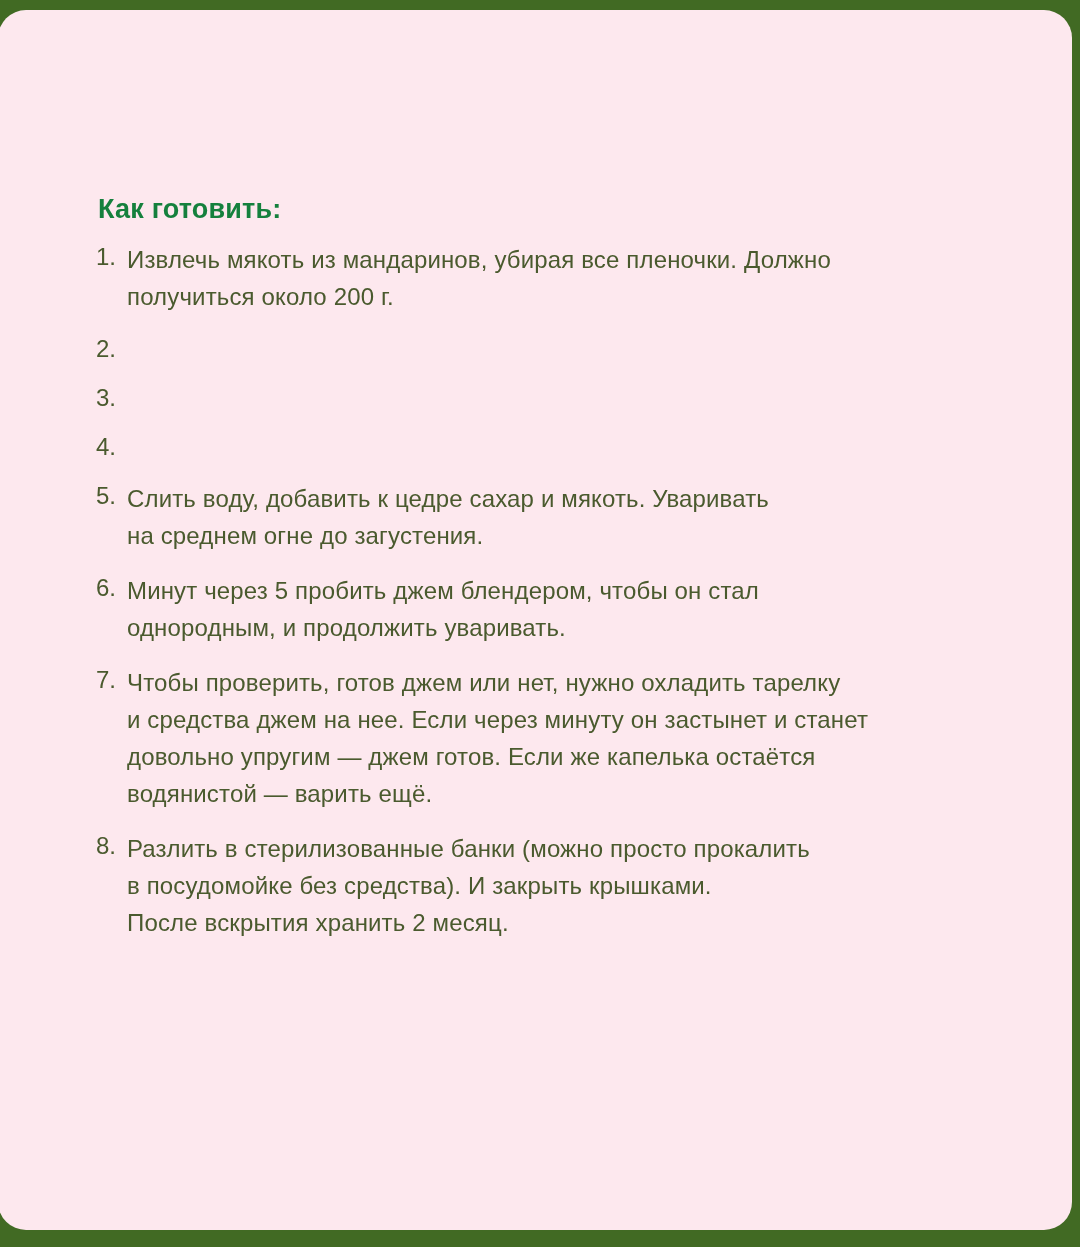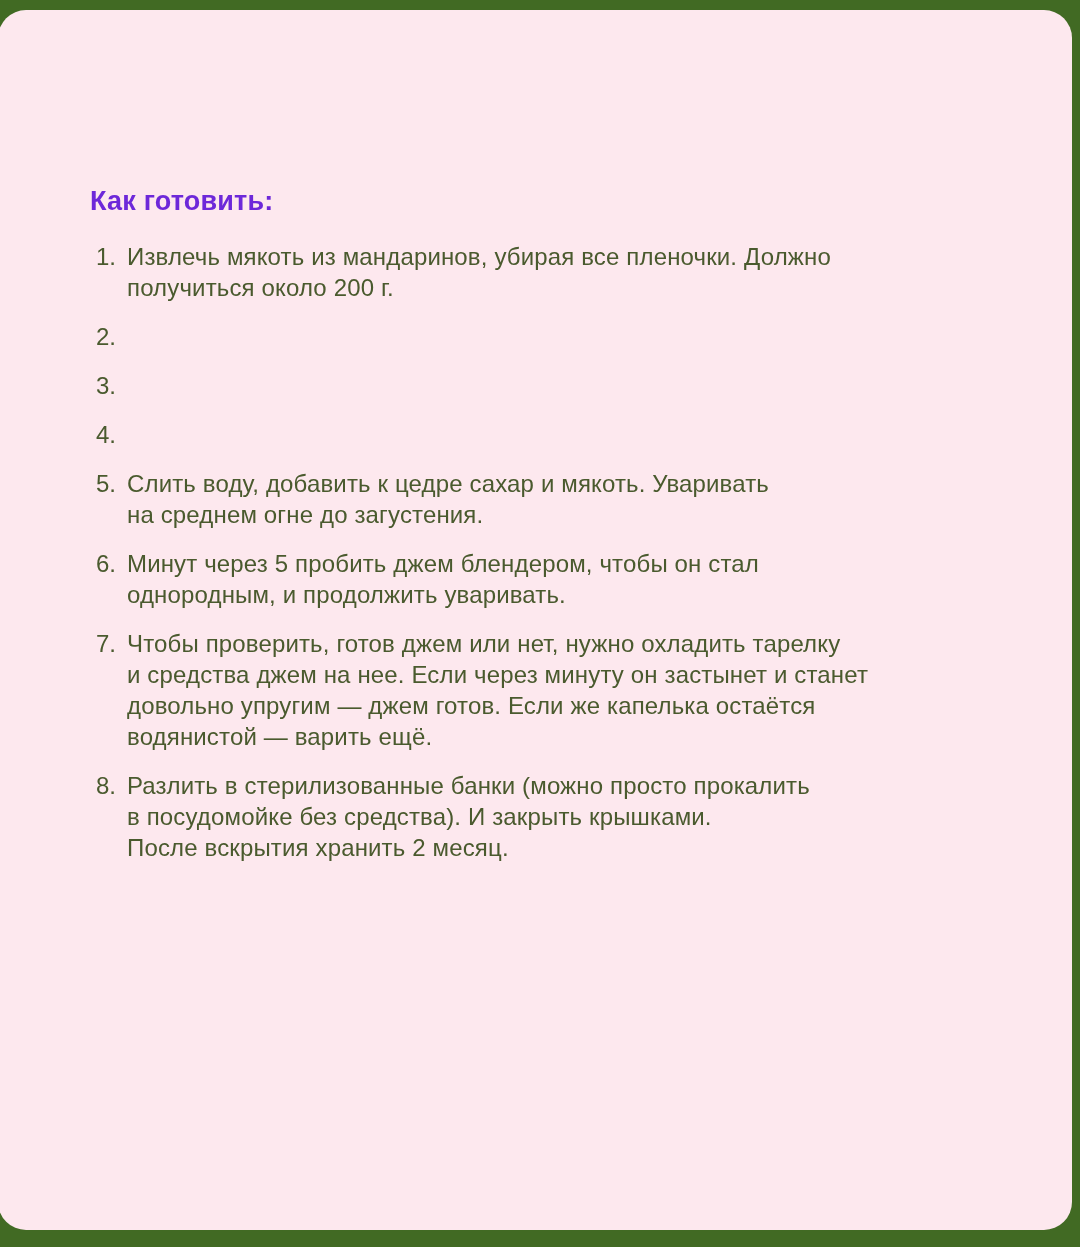--- a/index.html
+++ b/index.html
@@ -20,24 +20,24 @@
       top: 10px;
       width: 1074px;
       height: 1220px;
       background: #fde8ee;
       border-radius: 28px;
     }
     .title {
       position: absolute;
       left: 92px;
       top: 176px;
-      margin: 0;
+      margin: 8px;
       font-size: 27px;
       font-weight: bold;
-      color: #6d28d9;
+      color: #15803d;
       letter-spacing: 0.2px;
     }
     .steps {
       position: absolute;
       left: 98px;
       top: 231px;
       width: 870px;
       margin: 0;
       padding: 0;
       list-style: none;
@@ -48,21 +48,21 @@
     }
     .step-num {
       width: 31px;
       flex: 0 0 31px;
       font-size: 24px;
       line-height: 31px;
       color: #4a5a2e;
     }
     .step-text {
       font-size: 24px;
-      line-height: 31px;
+      line-height: 37px;
       color: #4a5a2e;
       white-space: pre-line;
       letter-spacing: 0.15px;
     }
   </style>
 </head>
 <body>
 
 <div class="card">
   <h2 class="title">Как готовить:</h2>

